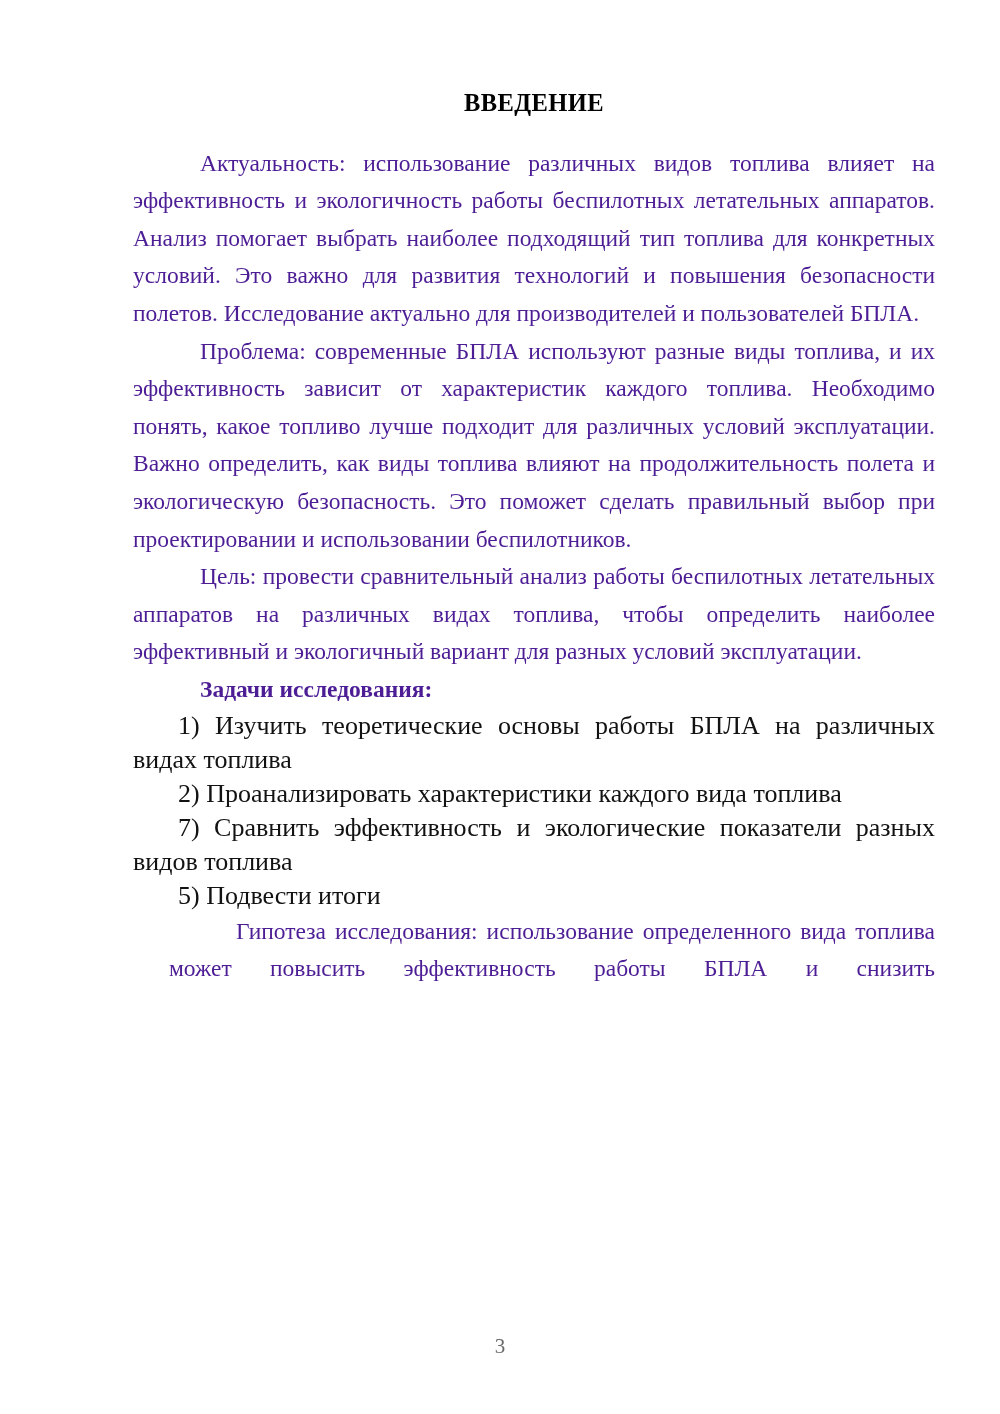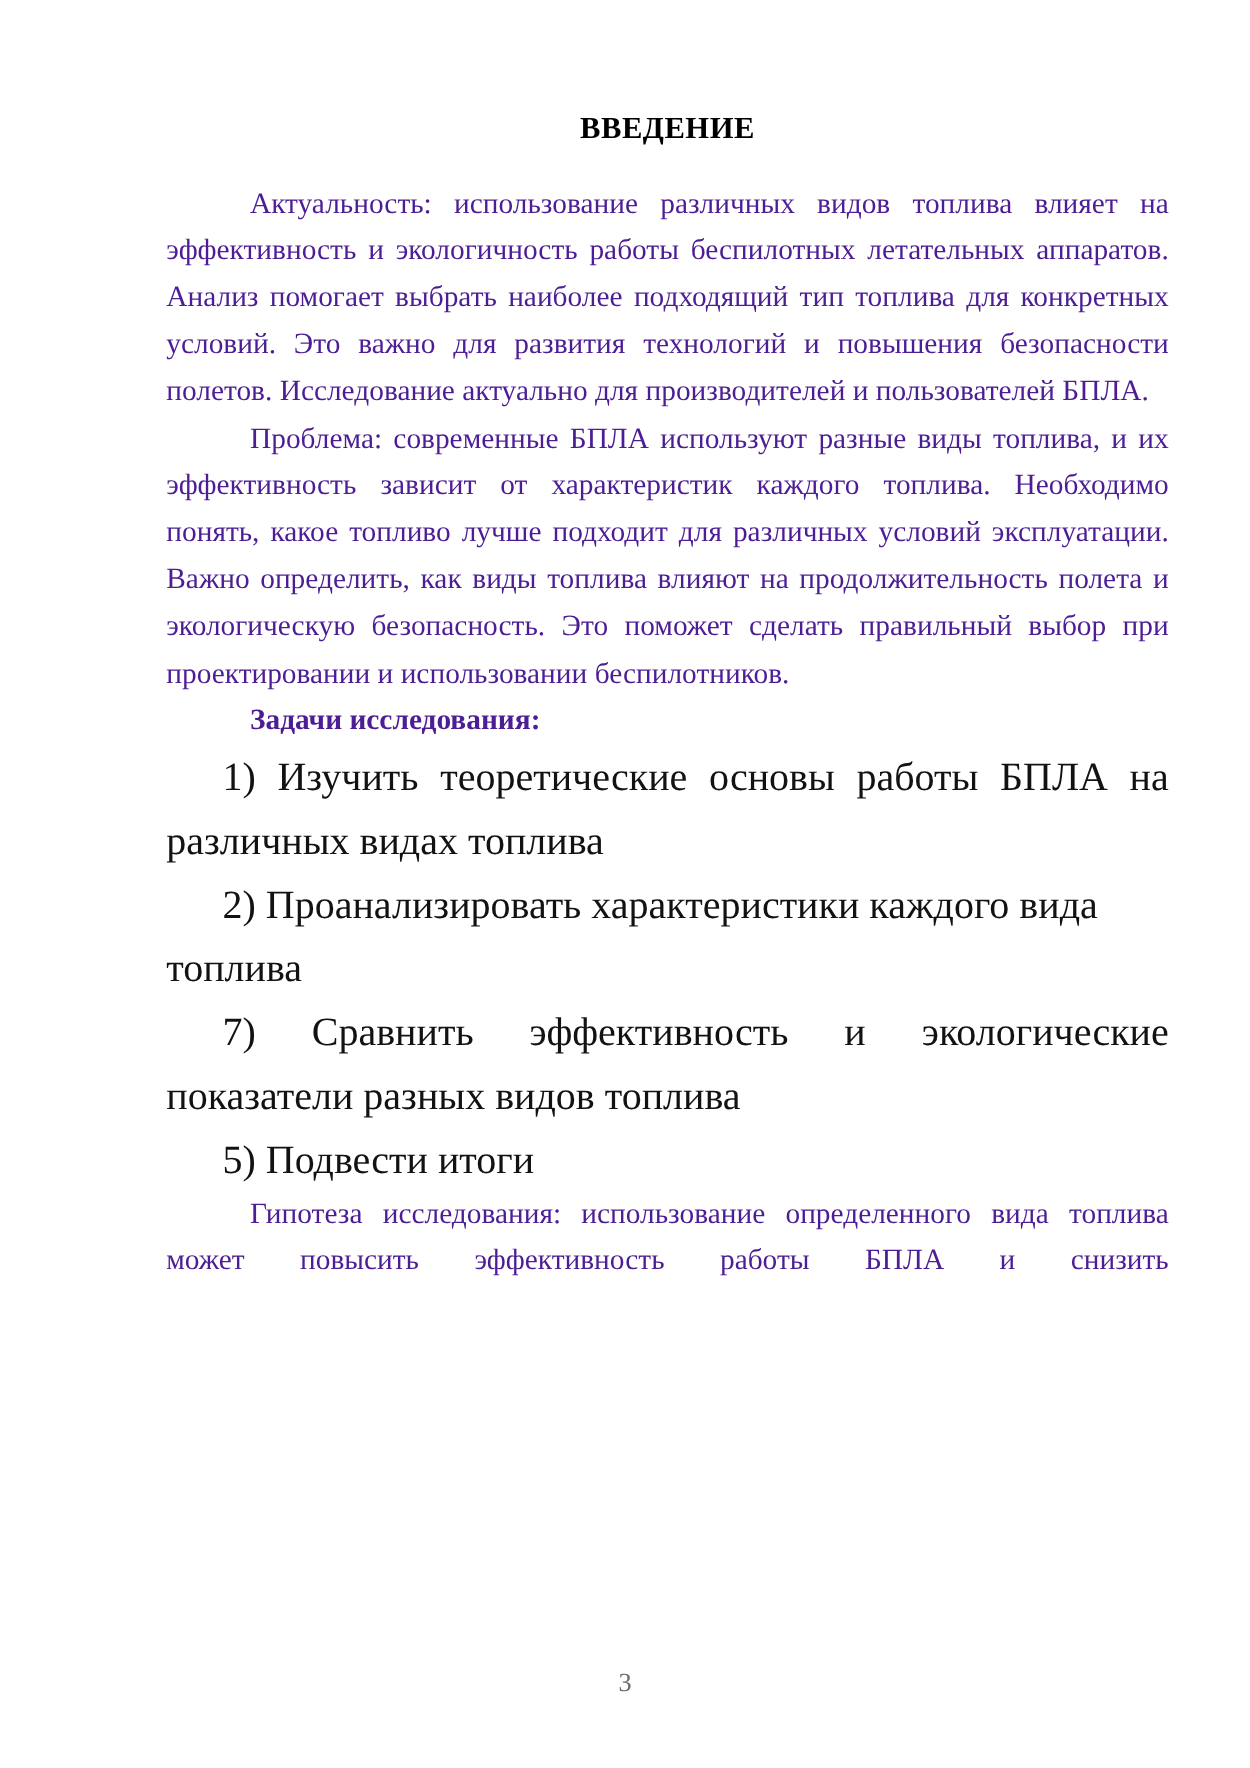--- a/index.html
+++ b/index.html
@@ -57,26 +57,27 @@
   }
 
   p.para.no-indent {
     text-indent: 0;
     font-weight: bold;
   }
 
   
   p.para.continues {
     text-align-last: justify;
+    margin-left: 36px;
   }
 
   p.list-item {
     margin: 0;
-    font-size: 32px;
-    line-height: 51px;
+    font-size: 26px;
+    line-height: 34px;
     text-align: justify;
     text-justify: inter-word;
     text-indent: 45px;
     color: #121212;
   }
 
   p.list-item.short {
     text-align: left;
   }
 
@@ -97,20 +98,21 @@
 <div class="page">
 
   <div class="content">
 
     <h1 class="doc-heading">ВВЕДЕНИЕ</h1>
 
     <p class="para">Актуальность: использование различных видов топлива влияет на эффективность и экологичность работы беспилотных летательных аппаратов. Анализ помогает выбрать наиболее подходящий тип топлива для конкретных условий. Это важно для развития технологий и повышения безопасности полетов. Исследование актуально для производителей и пользователей БПЛА.</p>
 
     <p class="para">Проблема: современные БПЛА используют разные виды топлива, и их эффективность зависит от характеристик каждого топлива. Необходимо понять, какое топливо лучше подходит для различных условий эксплуатации. Важно определить, как виды топлива влияют на продолжительность полета и экологическую безопасность. Это поможет сделать правильный выбор при проектировании и использовании беспилотников.</p>
 
+    <p class="para">Цель: провести сравнительный анализ работы беспилотных летательных аппаратов на различных видах топлива, чтобы определить наиболее эффективный и экологичный вариант для разных условий эксплуатации.</p>
 
     <p class="para no-indent" style="text-indent:67px;">Задачи исследования:</p>
 
     <p class="list-item">1) Изучить теоретические основы работы БПЛА на различных видах топлива</p>
 
     <p class="list-item short">2) Проанализировать характеристики каждого вида топлива</p>
 
     <p class="list-item">7) Сравнить эффективность и экологические показатели разных видов топлива</p>
 
 

